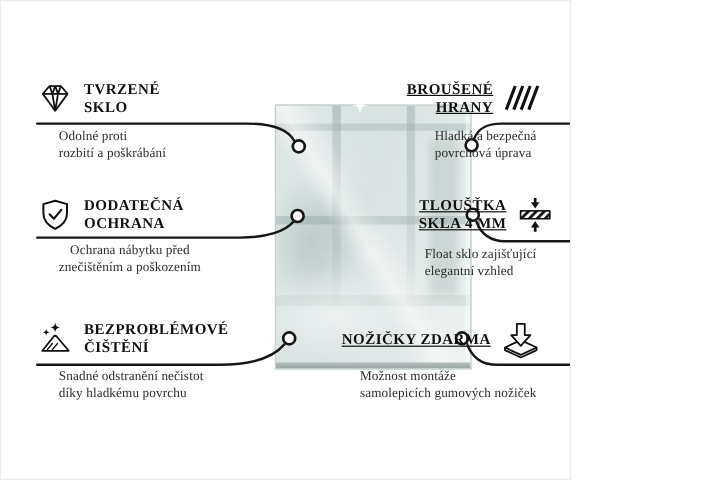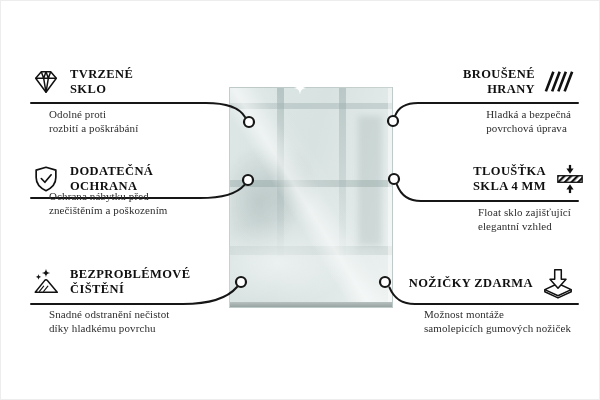--- a/index.html
+++ b/index.html
@@ -1,17 +1,17 @@
 <!DOCTYPE html>
 <html><head>
 <meta charset="utf-8">
 <style>
   html,body{margin:0;padding:0;background:#fff;}
   .canvas{
-    position:relative;width:600px;height:400px;background:#ffffff;
+    position:relative;width:476px;height:400px;background:#ffffff;
     border:1px solid #ededed;box-sizing:border-box;overflow:hidden;
     font-family:"Liberation Serif", serif;
   }
   
   .glass{
     position:absolute;left:228px;top:86px;width:164px;height:221px;
     background:linear-gradient(105deg,#dde7e6 0%,#d8e2e1 45%,#e2eae9 75%,#edf2f1 100%);
     border:1px solid rgba(150,168,165,.42);box-sizing:border-box;overflow:hidden;z-index:1;
   }
   .glass>div{position:absolute;}
@@ -32,25 +32,25 @@
   .gbottom{left:0;bottom:0;width:100%;height:5px;background:linear-gradient(#b7c1bf,#98a4a2);}
   
   .overlay{position:absolute;left:0;top:0;z-index:2;pointer-events:none;}
   
   .callout{display:contents;}
   .head{position:absolute;display:flex;align-items:center;gap:9px;z-index:3;}
   .title{font-weight:bold;font-size:12.5px;line-height:15px;letter-spacing:.4px;color:#101010;}
   .title span{display:block;}
   .desc{position:absolute;font-size:11px;line-height:14px;letter-spacing:.1px;color:#2d2d2d;z-index:3;margin-left:18px;}
   .desc span{display:block;}
-  .right-al .title{text-align:right;}
+  .right-al .title{text-align:right;text-decoration:underline;}
   .desc.ra{text-align:left;}
   .icon{display:inline-flex;flex:0 0 auto;}
   .hL0{left:30px;top:66px;} .dL0{left:30px;top:106px;}
-  .hL1{left:30px;top:163px;} .dL1{left:30px;top:188px;}
+  .hL1{left:30px;top:163px;} .dL1{left:30px;top:201px;text-align:center;}
   .hL2{left:30px;top:266px;} .dL2{left:30px;top:306px;}
   .hR0{right:25px;top:66px;} .dR0{right:28px;top:106px;}
   .hR1{right:14px;top:163px;} .dR1{right:28px;top:204px;}
   .hR2{right:25px;top:266px;} .dR2{right:28px;top:306px;}
 </style>
 </head>
 <body>
 
 <div class="canvas">
 

